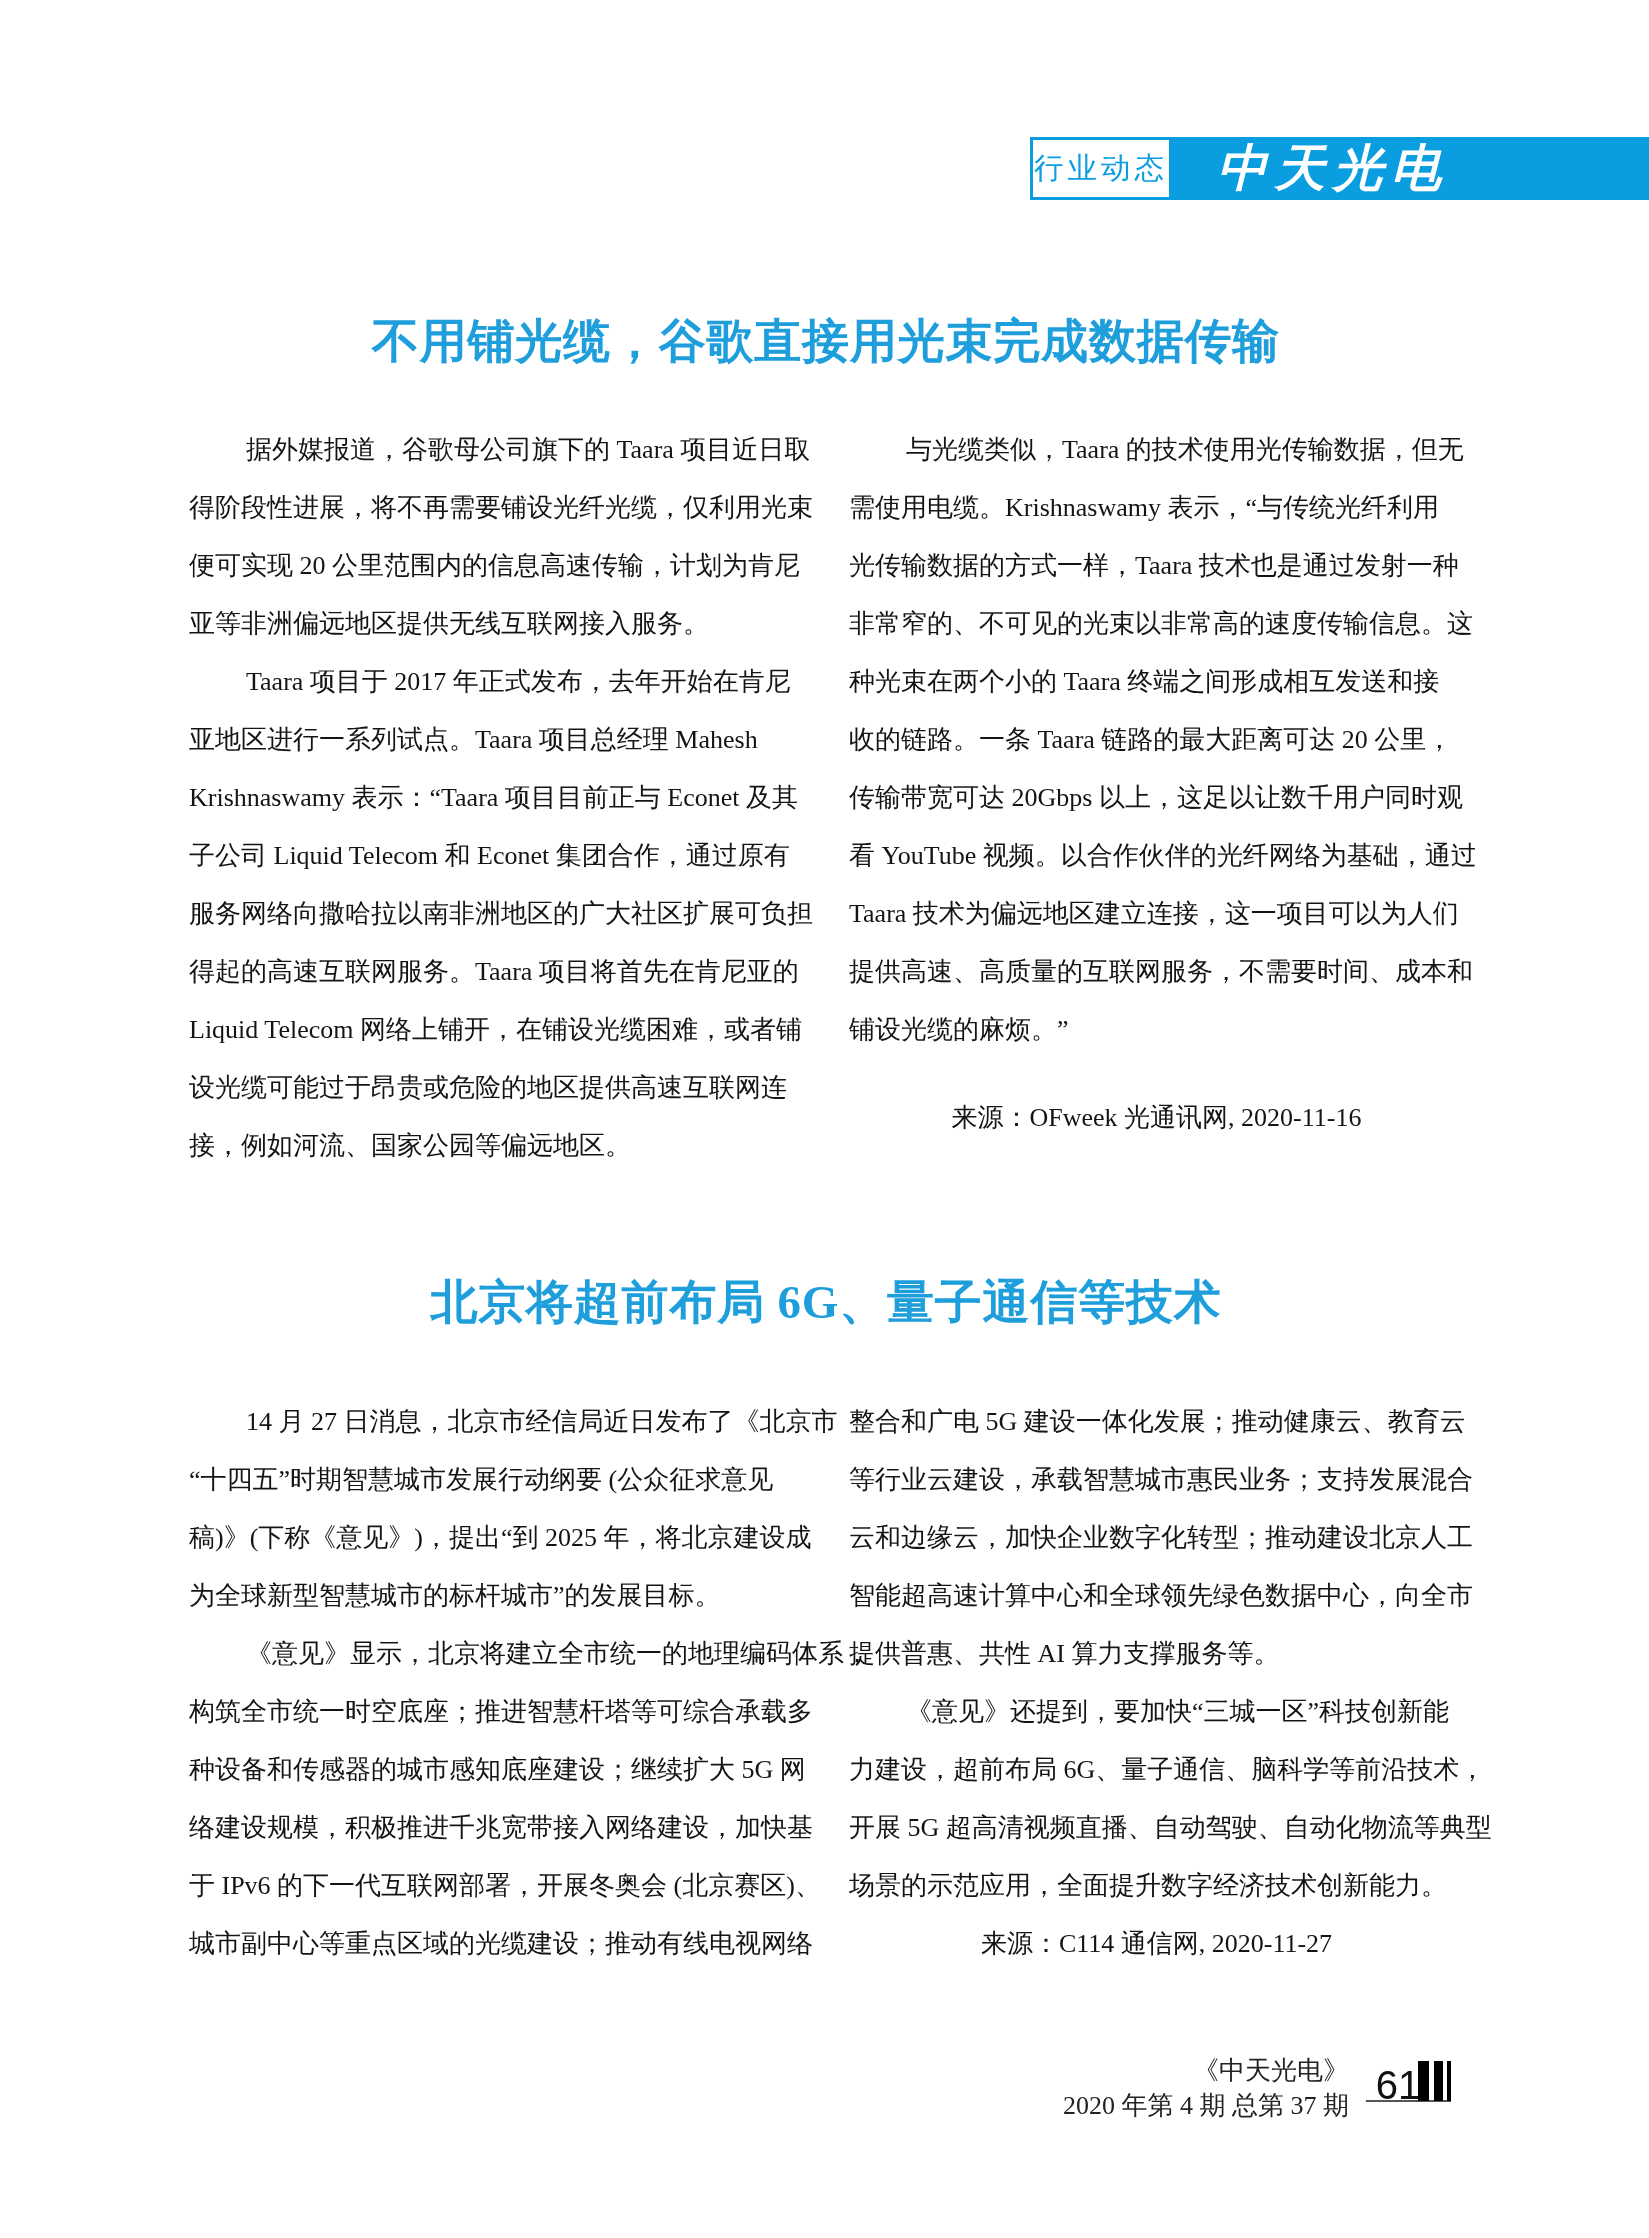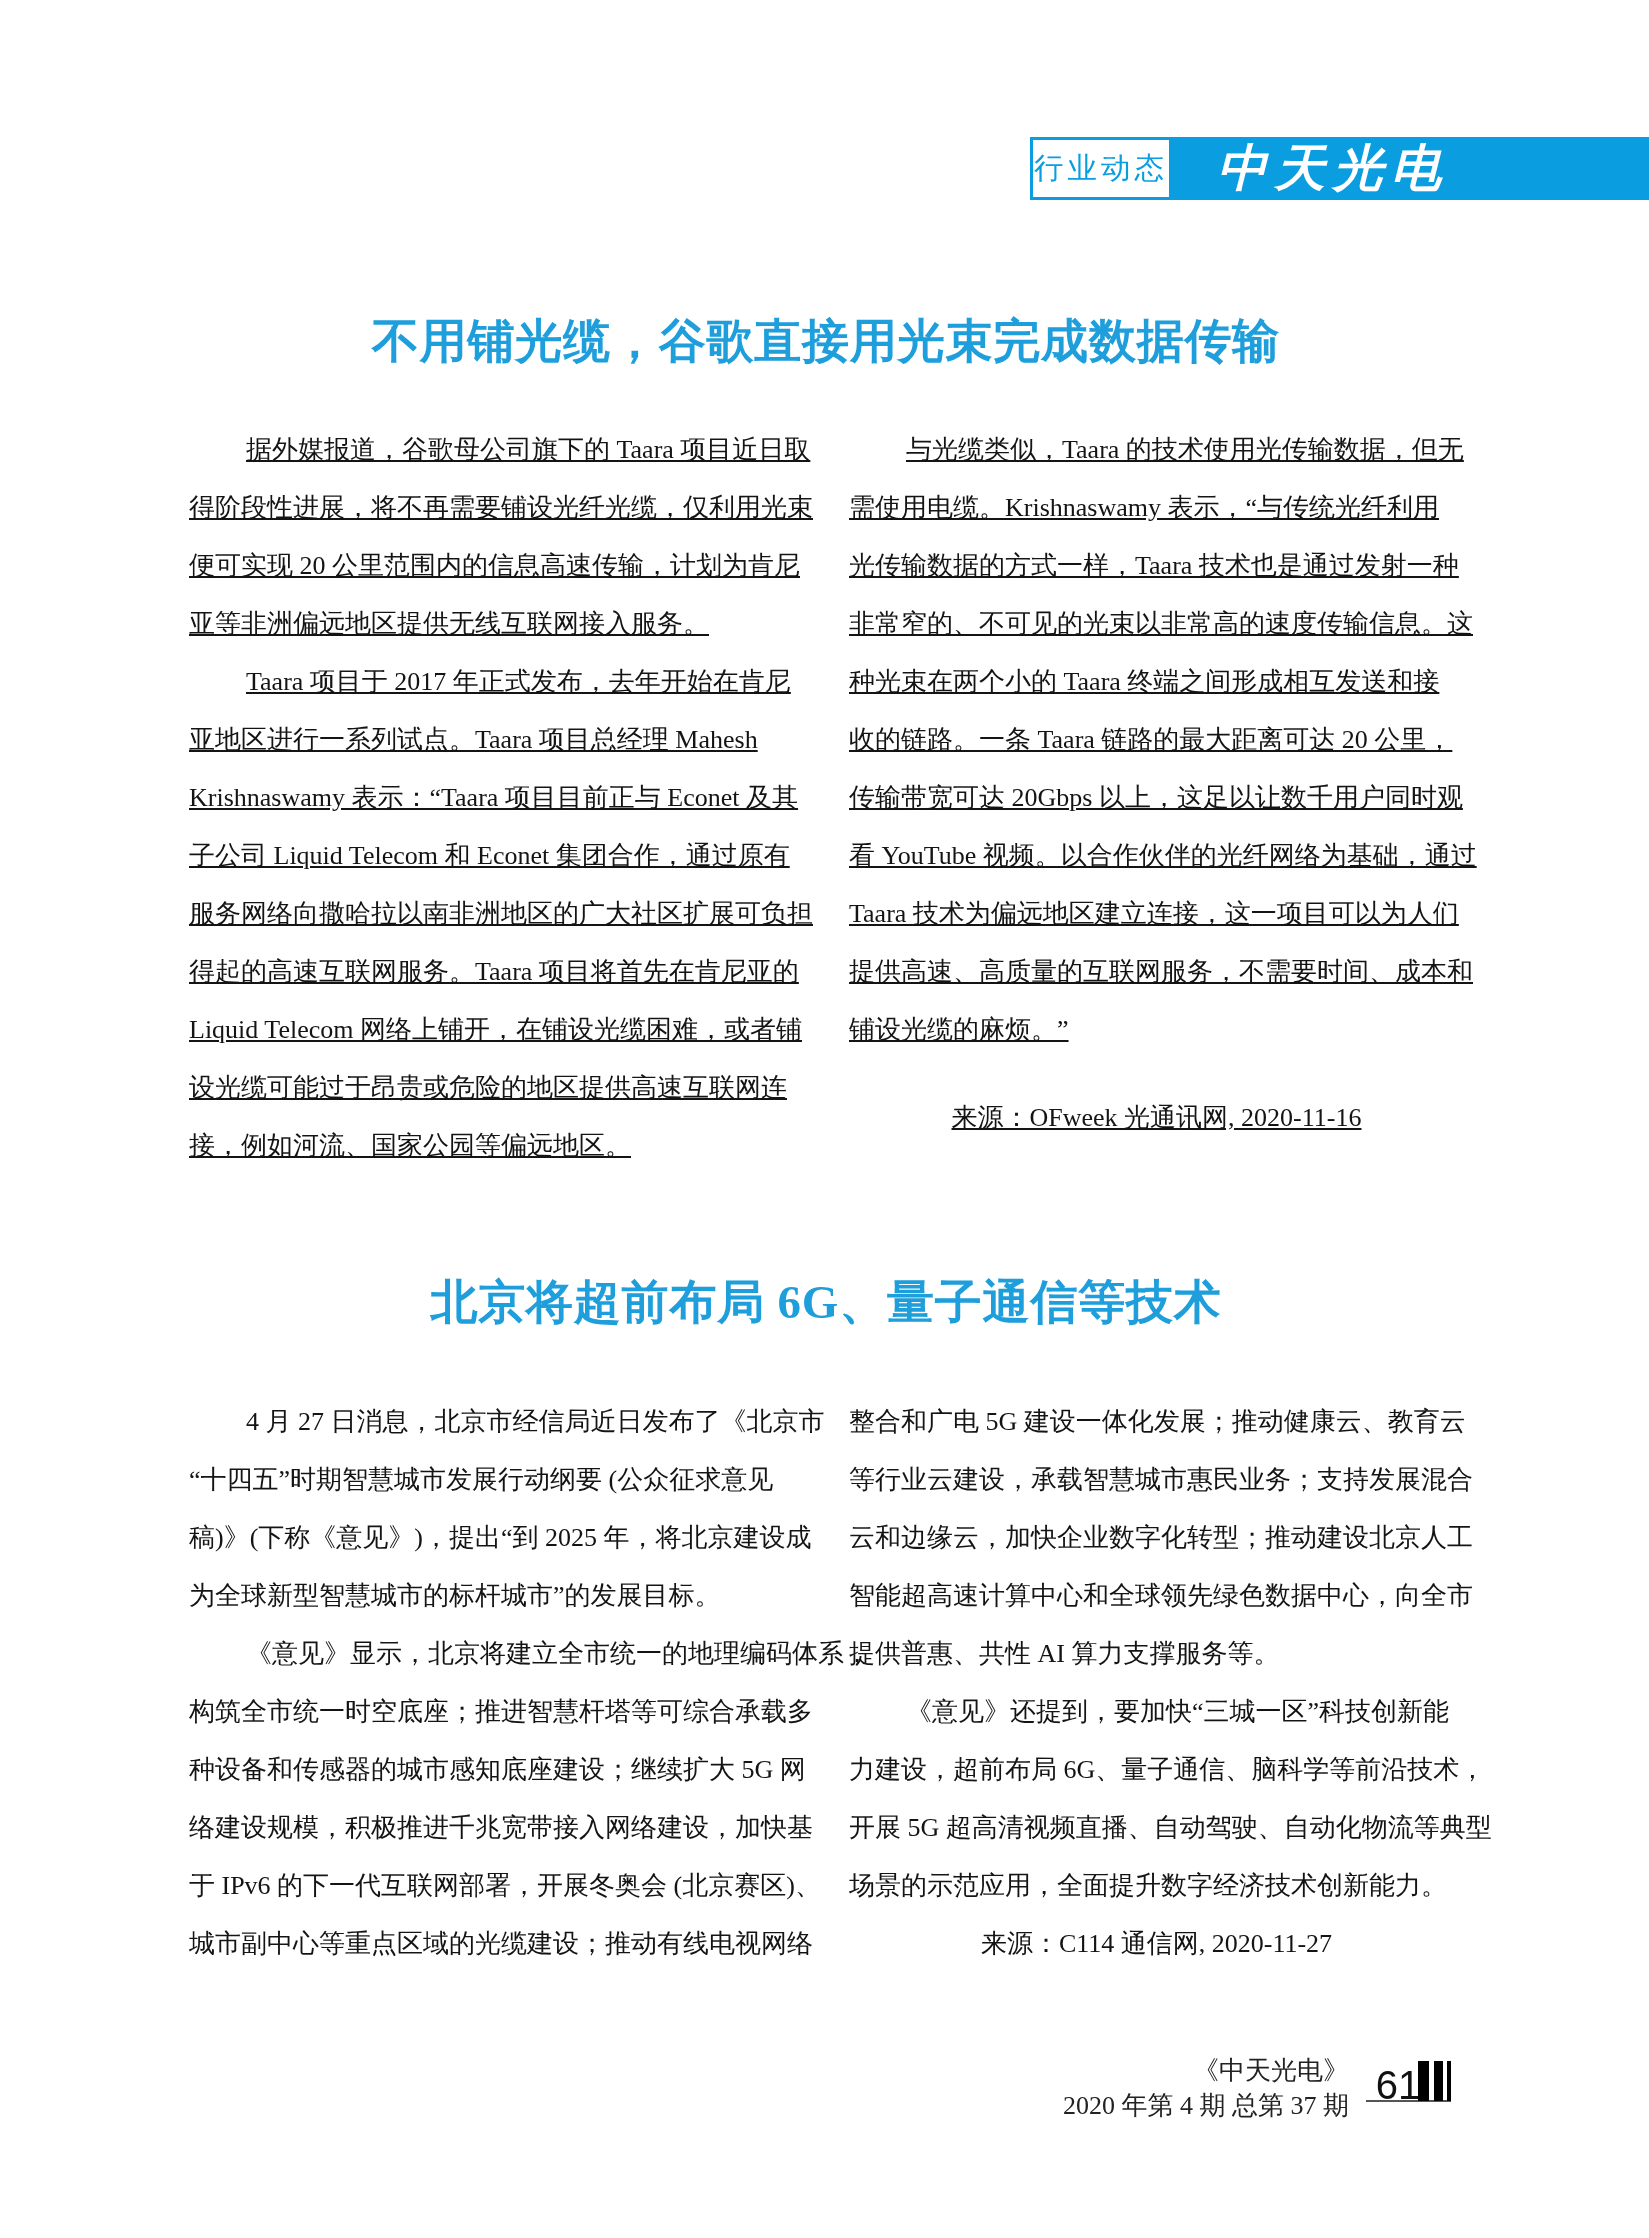--- a/index.html
+++ b/index.html
@@ -24,21 +24,21 @@
   
   .article-title {
     position:absolute; left:189px; width:1274px; text-align:center;
     color:var(--title-blue); font-size:47px; font-weight:bold; letter-spacing:0.8px;
     white-space:nowrap;
   }
   #title-0 { top:310px; }
   #title-1 { top:1271px; }
   
   .columns { position:absolute; left:189px; width:1274px; display:flex; gap:45px; }
-  #cols-0 { top:421px;text-decoration:underline; }
+  #cols-0 { top:421px; }
   #cols-1 { top:1393px; }
   .col { width:615px; }
   .line { height:58px; line-height:58px; font-size:26px; white-space:nowrap; color:var(--ink); }
   .line.indent { text-indent:57px; }
   .line.right  { text-align:center; }
   .line.blank  { height:30px; }
   .line.source { color:#141414; }
   
   .footer-text {
     position:absolute; top:2053px; right:301px; text-align:right;
@@ -93,21 +93,21 @@
       <div class="line">提供高速、高质量的互联网服务，不需要时间、成本和</div>
       <div class="line">铺设光缆的麻烦。”</div>
       <div class="line blank"></div>
       <div class="line right source">来源：OFweek 光通讯网, 2020-11-16</div>
     </div>
 </div>
 
 <h1 class="article-title" id="title-1">北京将超前布局 6G、量子通信等技术</h1>
 <div class="columns" id="cols-1">
   <div class="col">
-      <div class="line indent">4 月 27 日消息，北京市经信局近日发布了《北京市</div>
+      <div class="line indent">14 月 27 日消息，北京市经信局近日发布了《北京市</div>
       <div class="line">“十四五”时期智慧城市发展行动纲要 (公众征求意见</div>
       <div class="line">稿)》(下称《意见》)，提出“到 2025 年，将北京建设成</div>
       <div class="line">为全球新型智慧城市的标杆城市”的发展目标。</div>
       <div class="line indent">《意见》显示，北京将建立全市统一的地理编码体系，</div>
       <div class="line">构筑全市统一时空底座；推进智慧杆塔等可综合承载多</div>
       <div class="line">种设备和传感器的城市感知底座建设；继续扩大 5G 网</div>
       <div class="line">络建设规模，积极推进千兆宽带接入网络建设，加快基</div>
       <div class="line">于 IPv6 的下一代互联网部署，开展冬奥会 (北京赛区)、</div>
       <div class="line">城市副中心等重点区域的光缆建设；推动有线电视网络</div>
     </div>

